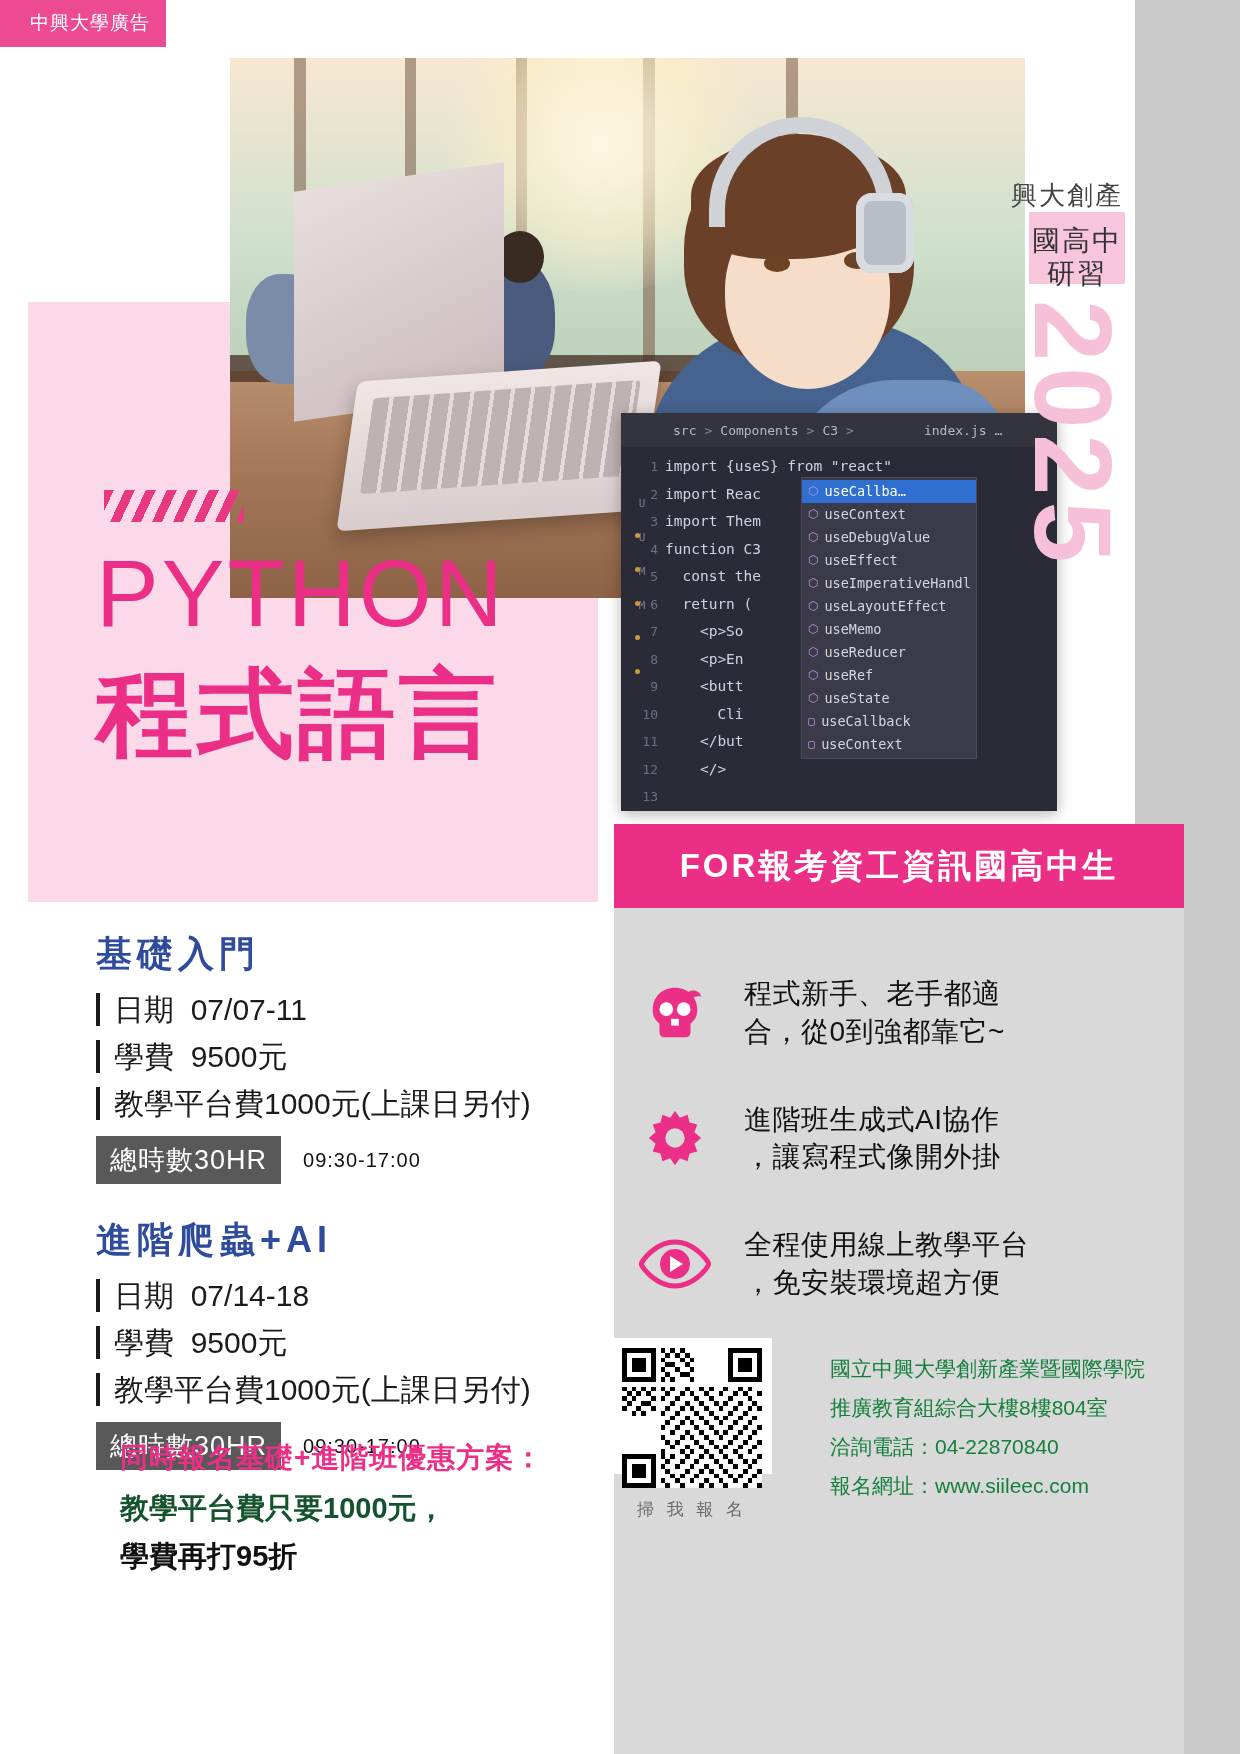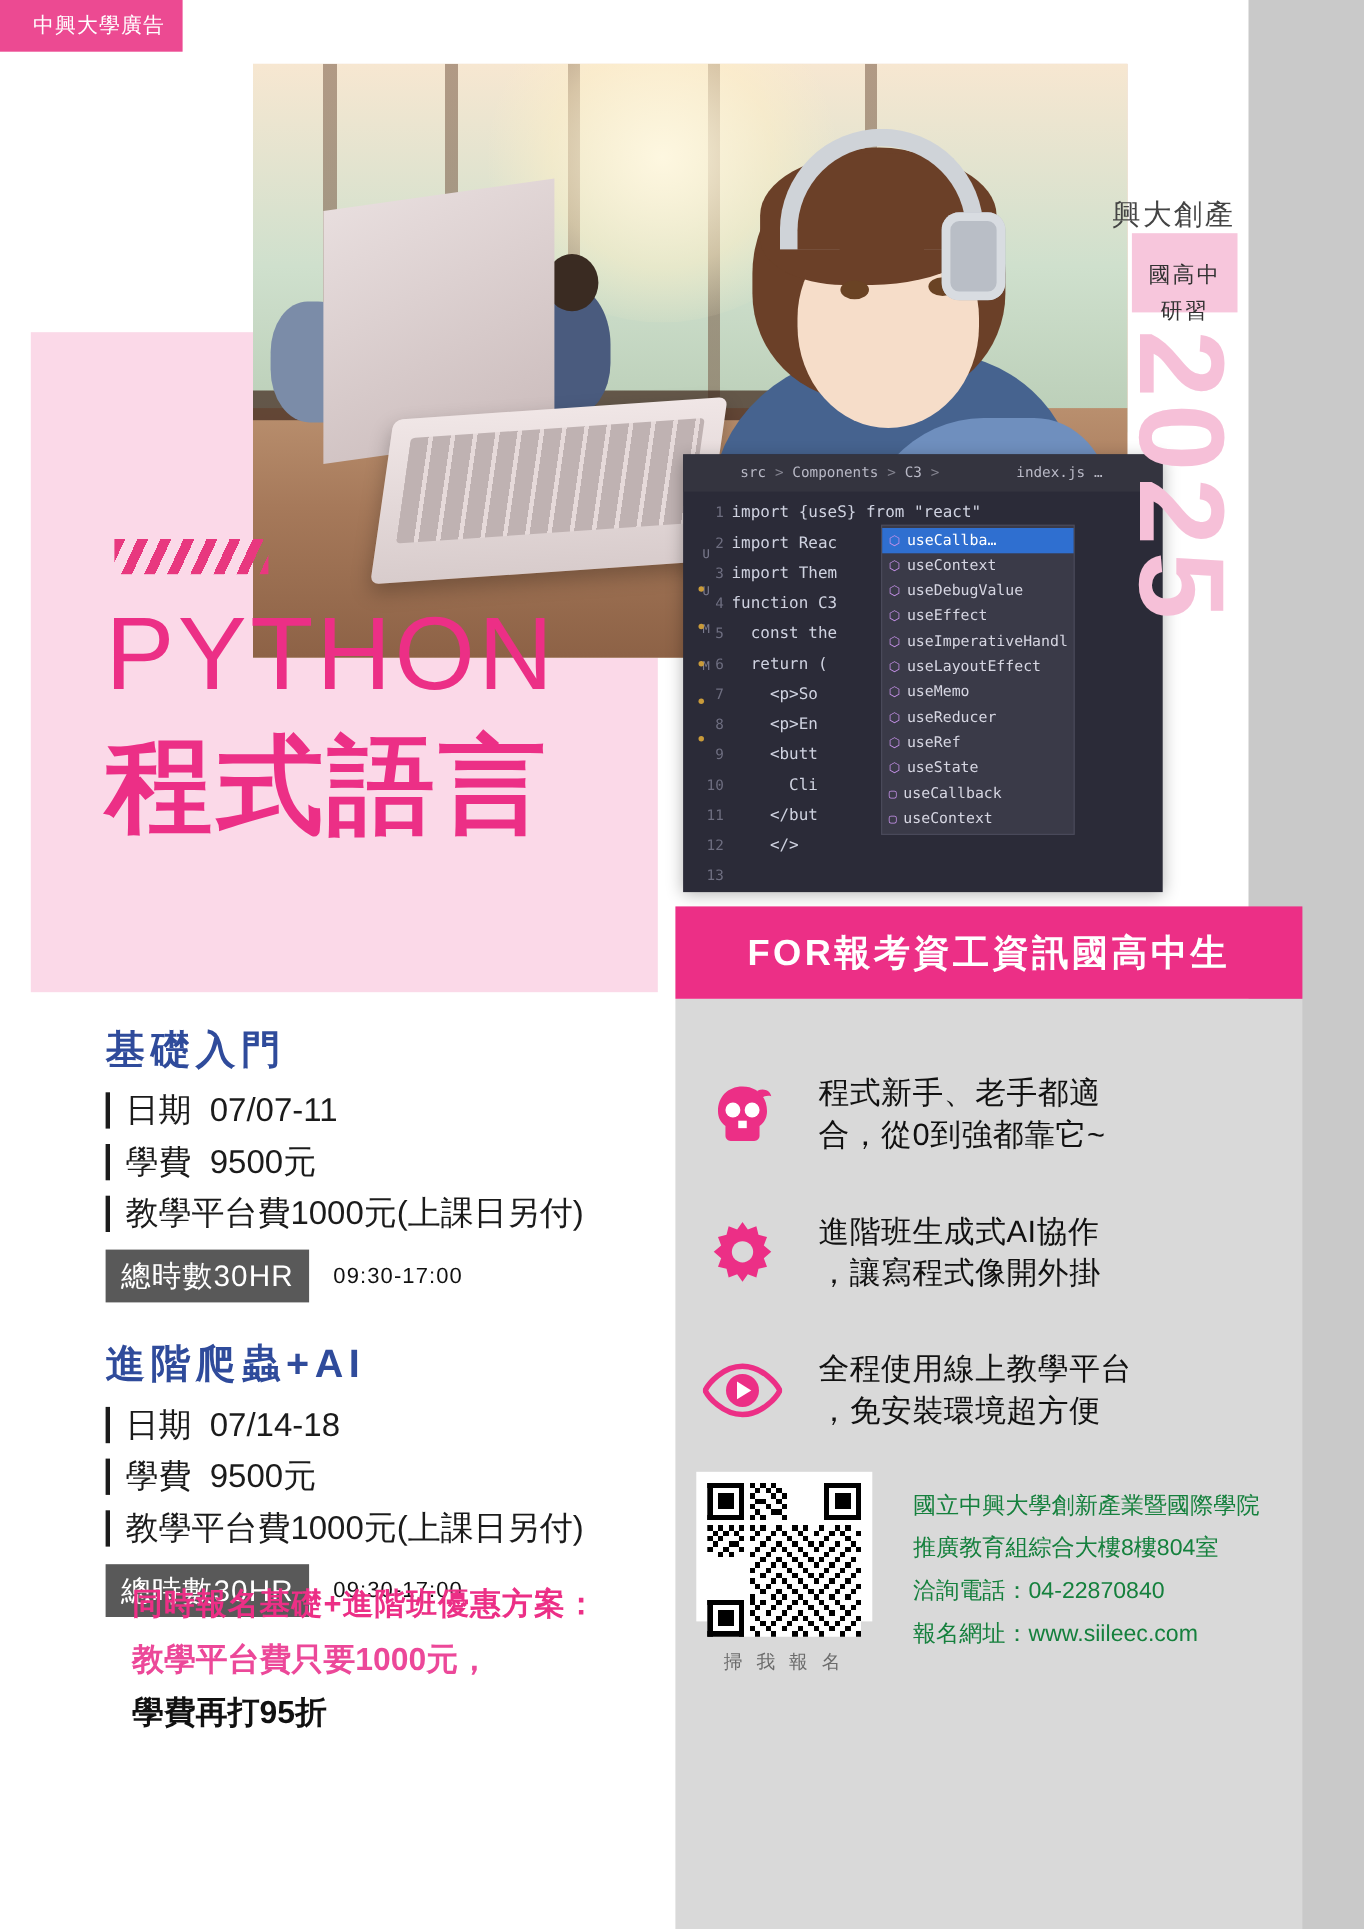--- a/index.html
+++ b/index.html
@@ -203,22 +203,22 @@
   
   .side-brand {
     position: absolute; right: 117px; top: 178px;
     font-size: 26px; color: #444; letter-spacing: 2px;
     z-index: 20;
   }
   .side-badge {
     position: absolute; right: 115px; top: 212px;
     width: 96px; height: 72px;
     background: #f7c6dc; color: #333;
-    font-size: 20px; line-height: 33px; letter-spacing: 2px;
-    text-align: center; padding-top: 22px;
+    font-size: 28px; line-height: 33px; letter-spacing: 2px;
+    text-align: center; padding-top: 12px;
     z-index: 20;
   }
   .year {
     position: absolute; right: 112px; top: 300px;
     font-size: 110px; font-weight: bold; color: #f6c0d8;
     writing-mode: vertical-rl; letter-spacing: 6px;
     z-index: 20; line-height: 1;
   }
 
   
@@ -250,42 +250,42 @@
   }
   .hours-row { display: flex; align-items: center; gap: 22px; margin-top: 16px; }
   .hours-badge {
     background: #595959; color: #fff; font-size: 27px;
     padding: 6px 14px; letter-spacing: 1px;
   }
   .hours-time { font-size: 20px; color: #111; letter-spacing: 1px; }
 
   .promo { position: absolute; left: 120px; top: 1413px; z-index: 12; margin-top: 26px; }
   .promo .p1 { color: #ec2f86; font-size: 28px; font-weight: bold; letter-spacing: 1px; }
-  .promo .p2 { color: #ec4899; font-size: 29px; font-weight: bold; margin-top: 12px; }
+  .promo .p2 { color: #14532d; font-size: 29px; font-weight: bold; margin-top: 12px; }
   .promo .p3 { color: #111; font-size: 29px; font-weight: bold; margin-top: 8px; }
 
   
   .banner {
     position: absolute; left: 614px; top: 824px;
     width: 570px; height: 84px;
     background: #ec2f86; color: #fff;
     display: flex; align-items: center; justify-content: center;
     font-size: 33px; font-weight: bold; letter-spacing: 3px;
     z-index: 12;
   }
 
   
   .features { position: absolute; left: 614px; top: 975px; width: 570px; z-index: 12; }
   .feature { display: flex; align-items: center; gap: 26px; margin-bottom: 50px; padding-left: 18px; }
   .feature .ico { width: 86px; flex: 0 0 86px; display: flex; align-items: center; justify-content: center; }
   .feature .txt { font-size: 28px; color: #111; line-height: 1.35; letter-spacing: .5px; }
 
   
   .qr-box {
-    position: absolute; left: 633px; top: 1338px;
+    position: absolute; left: 612px; top: 1338px;
     width: 160px; height: 136px; background: #fff;
     z-index: 12; padding: 10px 10px 0 10px; text-align: center;
   }
   .qr-img { width: 140px; height: 140px; }
   .qr-cap { font-size: 17px; color: #6b6b6b; letter-spacing: 4px; margin-top: 6px; }
   .contact {
     position: absolute; left: 830px; top: 1350px; z-index: 12;
     font-size: 21px; color: #15803d; line-height: 1.85;
   }
 </style>

